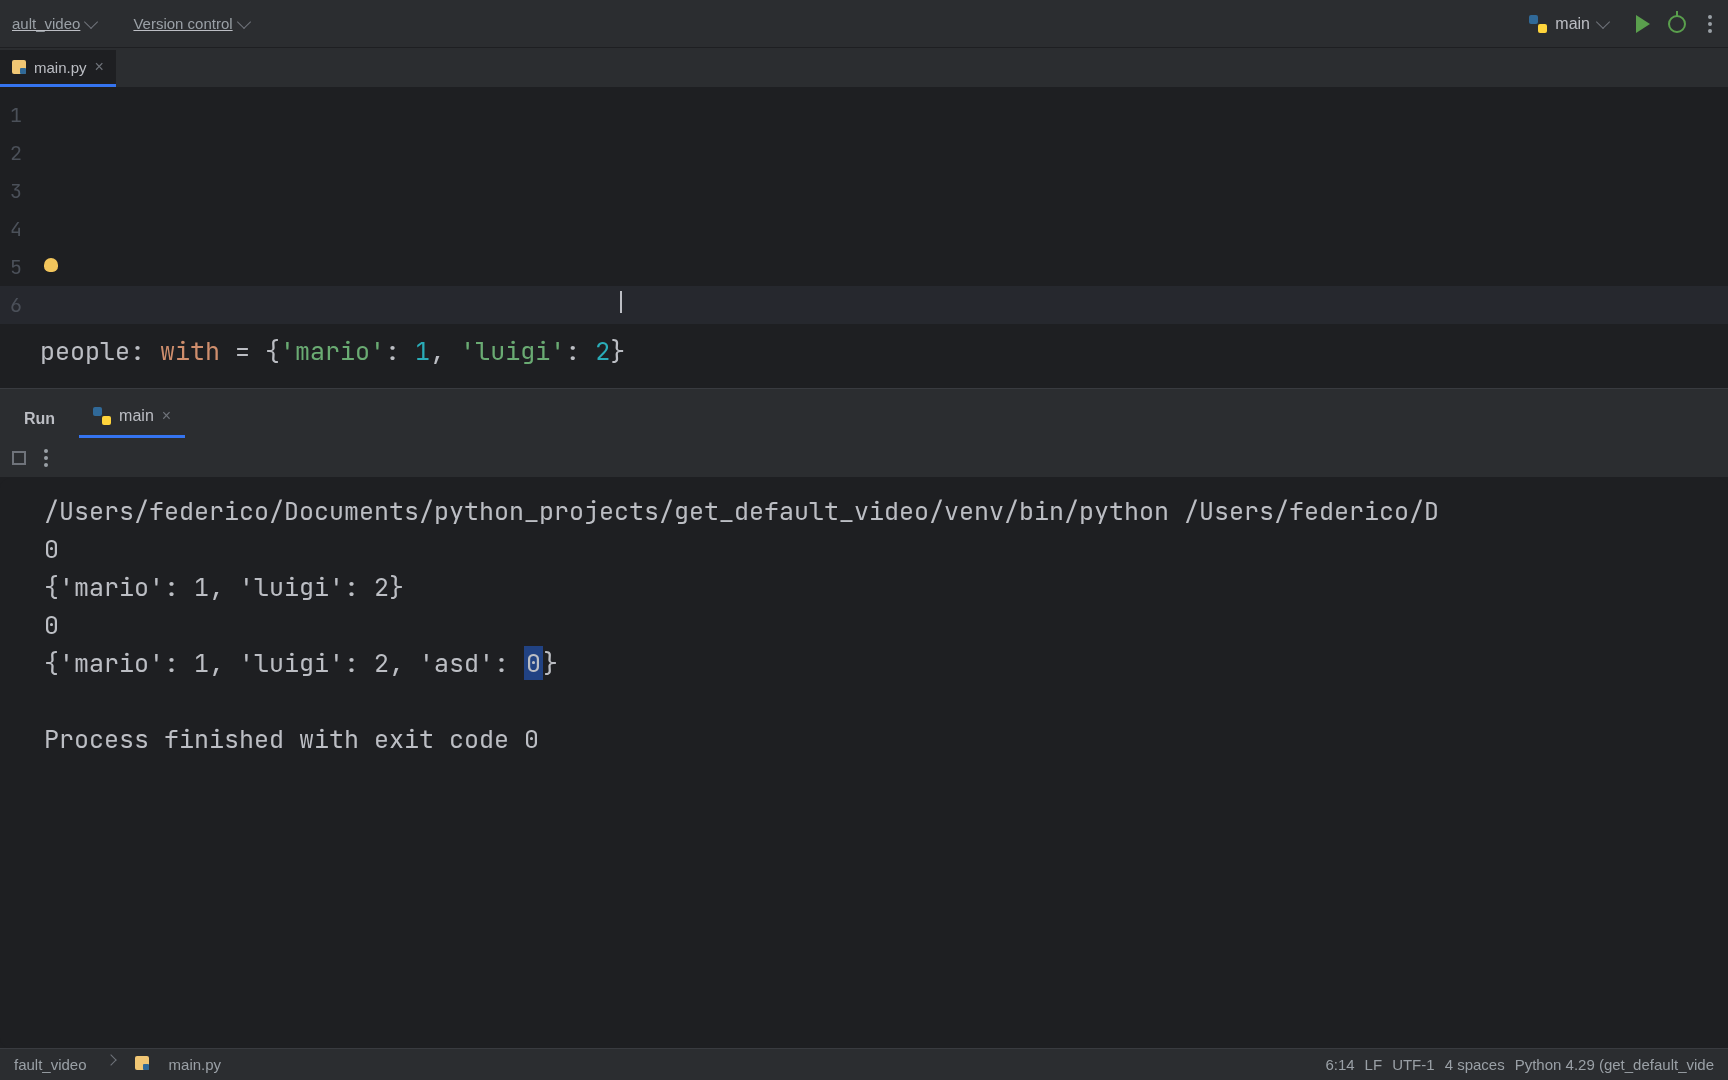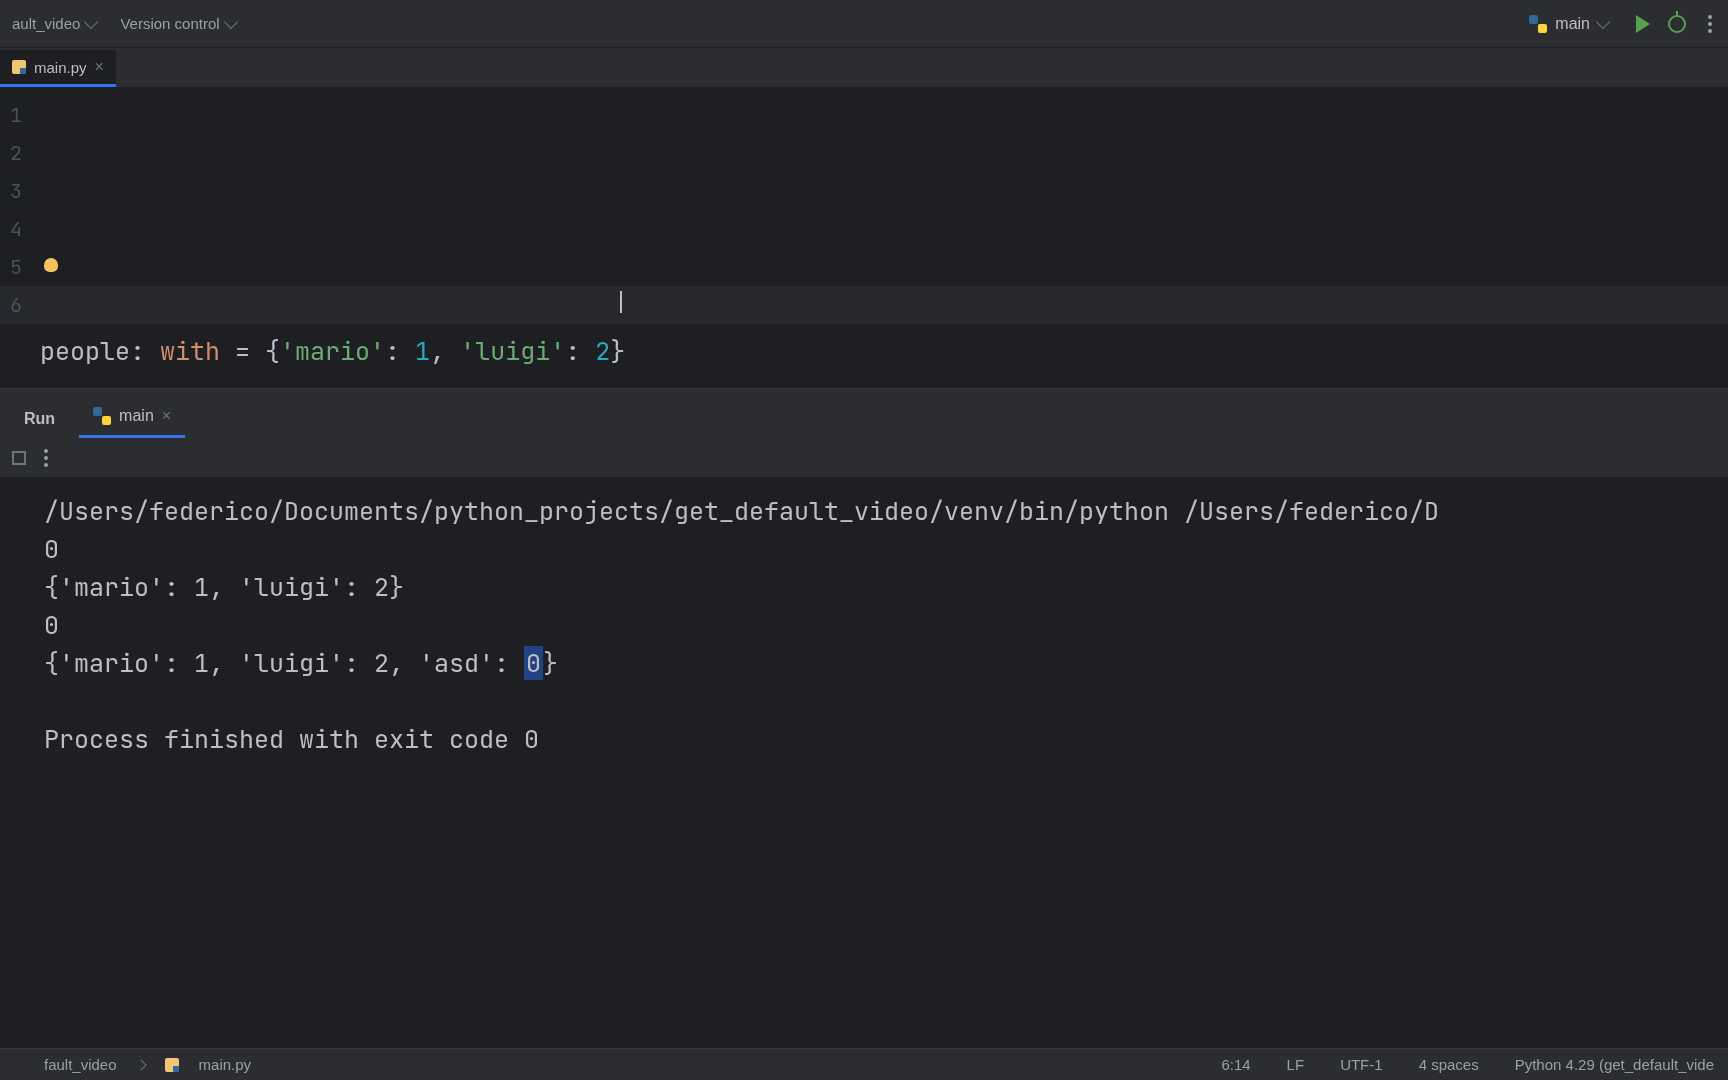--- a/index.html
+++ b/index.html
@@ -14,21 +14,21 @@
   flex-direction: column;
 }
 .top-bar {
   height: 48px;
   display: flex;
   align-items: center;
   padding: 0 12px;
   background: #2b2d30;
   border-bottom: 1px solid #1e1f22;
 }
-.top-left { display: flex; align-items: center; gap: 24px; }
+.top-left { display: flex; align-items: center; gap: 37px; text-decoration: underline; }
 .top-right { margin-left: auto; display: flex; align-items: center; gap: 18px; }
 .crumb-item {
   display: flex; align-items: center; gap: 6px;
   color: #9aa0a6; font-size: 15px; cursor: pointer;
 }
 .chevron-down {
   width: 10px; height: 10px;
   border-right: 1.5px solid #6f737a; border-bottom: 1.5px solid #6f737a;
   transform: rotate(45deg); margin-top: -3px;
 }
@@ -140,22 +140,22 @@
   border-radius: 10px;
 }
 .hl-zero {
   background: #214283; padding: 0 2px;
 }
 
 .status-bar {
   height: 32px; background: #2b2d30; border-top: 1px solid #393b40;
   display: flex; align-items: center; padding: 0 14px; font-size: 15px; color: #9aa0a6;
 }
-.status-left { display: flex; align-items: center; gap: 20px; margin-left: 30px; }
-.status-right { margin-left: auto; display: flex; align-items: flex-end; gap: 36px; }
+.status-left { display: flex; align-items: flex-start; gap: 20px; }
+.status-right { margin-left: auto; display: flex; align-items: flex-end; gap: 10px; }
 .chev-r {
   width: 8px; height: 8px; border-right: 1.5px solid #6f737a; border-bottom: 1.5px solid #6f737a;
   transform: rotate(-45deg);
 }
 </style>
 </head>
 <body>
 
 <div class="top-bar">
   <div class="top-left">

